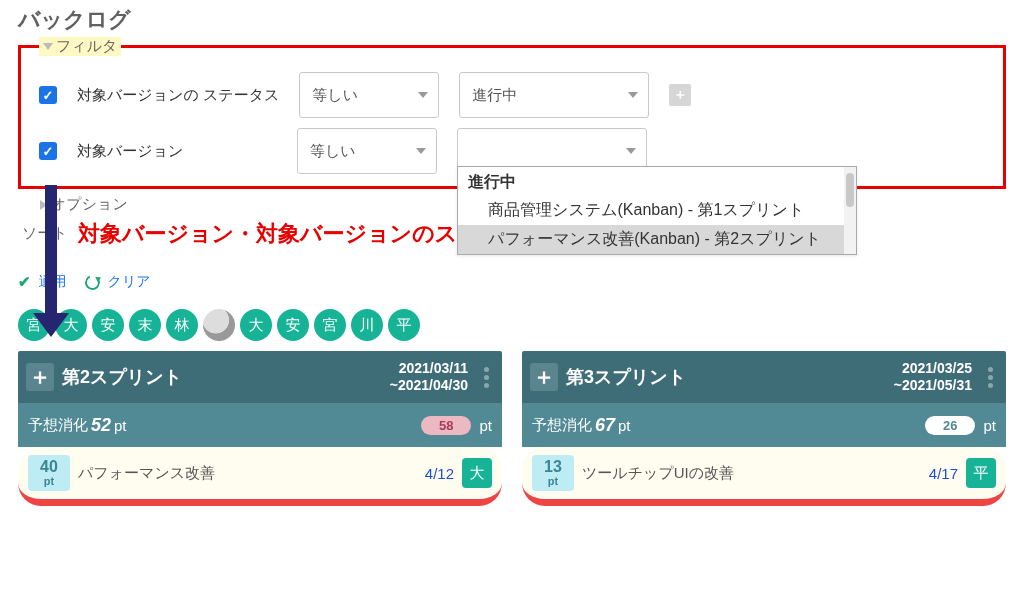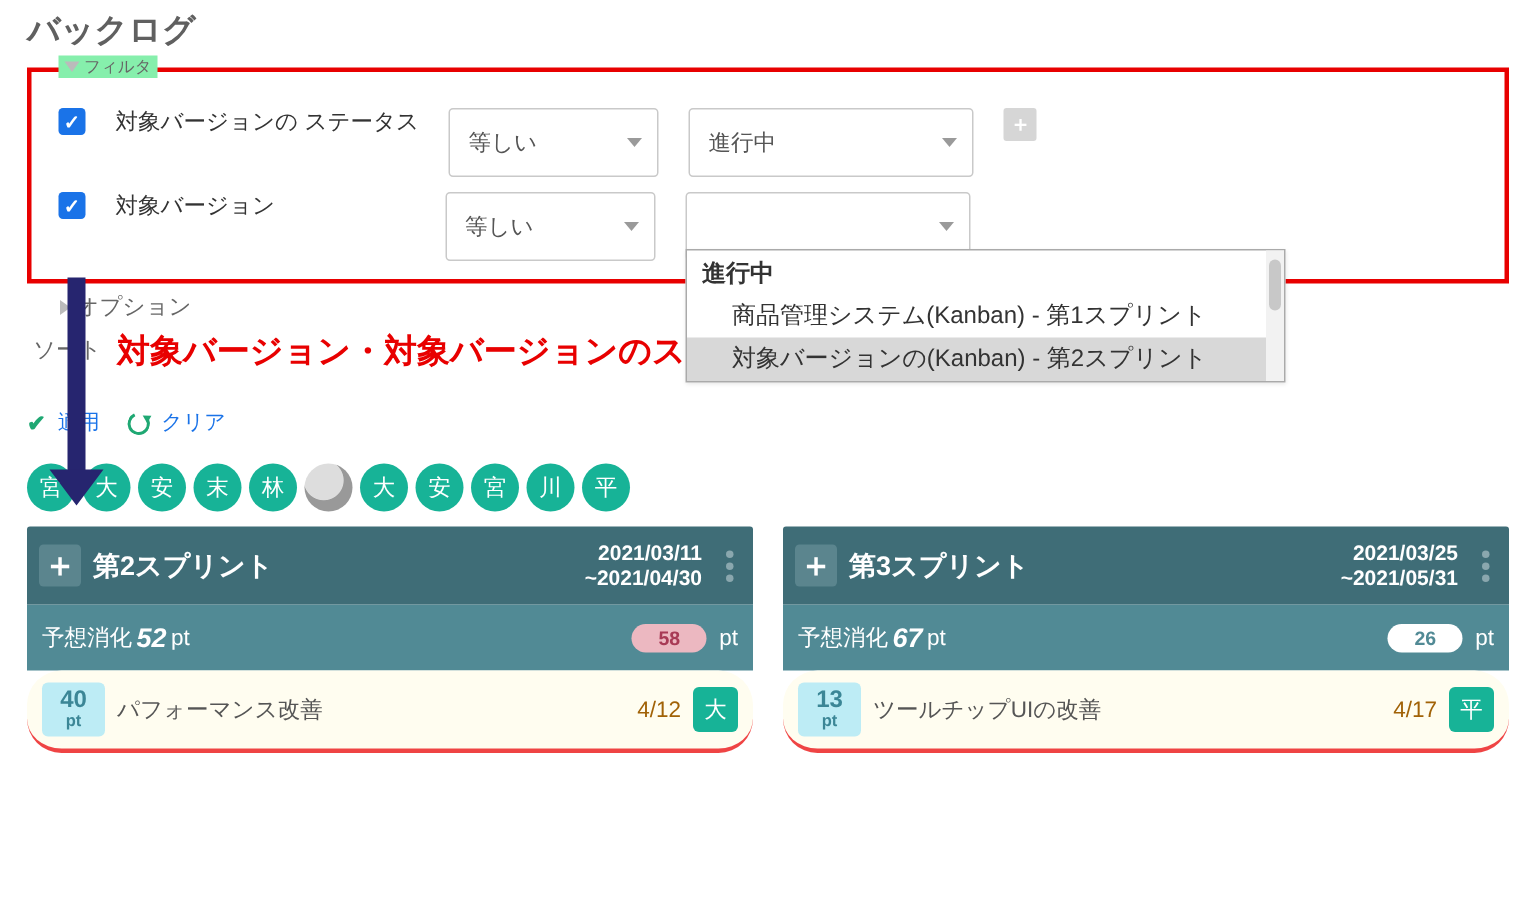--- a/index.html
+++ b/index.html
@@ -23,37 +23,38 @@
   .red-box {
     border: 3px solid #e80000;
     padding: 14px 18px 12px 18px;
     position: relative;
     margin-bottom: 6px;
   }
   .legend {
     position: absolute;
     top: -11px;
     left: 18px;
-    background: #86efac;
+    background: #fef9c3;
     color: #666;
-    font-size: 11px;
+    font-size: 15px;
     padding: 0 4px;
     display: flex;
     align-items: center;
     gap: 3px;
   }
   .legend .tri {
     width: 0; height: 0;
     border-left: 5px solid transparent;
     border-right: 5px solid transparent;
     border-top: 7px solid #bbb;
     display: inline-block;
   }
   .filter-row {
     display: flex;
+    align-items: center;
     gap: 20px;
     margin-top: 10px;
     position: relative;
   }
   .filter-row + .filter-row { }
   .cb {
     width: 18px; height: 18px;
     border-radius: 3px;
     background: #1a73e8;
     display: inline-flex;
@@ -195,31 +196,31 @@
   .sub-head .val { font-weight: 700; font-size: 18px; margin: 0 3px; font-style: italic; }
   .spacer { flex: 1; }
   .pill {
     background: #ecb8c1; color: #a83b56; font-weight: 700;
     padding: 2px 18px; border-radius: 14px; font-size: 13px;
   }
   .pill.white { background: #fff; color: #518a95; }
   .pt-lbl { margin-left: 8px; font-size: 15px; }
   .item-row {
     background: #fffdf0; display: flex; align-items: center;
-    padding: 8px 10px; border-bottom: 3px solid #ef4444; gap: 8px; border-radius: 23px;
+    padding: 8px 10px; border-bottom: 7px solid #ef4444; gap: 8px; border-radius: 23px;
   }
   .pts-badge {
     width: 42px; height: 36px; display: flex; flex-direction: column;
     align-items: center; justify-content: center; background: #bdecf5;
     border-radius: 4px; color: #3b8696;
   }
   .pts-badge .n { font-size: 16px; font-weight: 700; line-height: 1; }
   .pts-badge .u { font-size: 11px; font-weight: 700; }
   .item-title { flex: 1; font-size: 15px; color: #555; }
-  .date-txt { color: #a16207; font-size: 15px; }
+  .date-txt { color: #1d4ed8; font-size: 15px; }
   .tag {
     width: 30px; height: 30px; background: #17b397; color: #fff;
     font-size: 15px; display: flex; align-items: center;
     justify-content: center; border-radius: 4px;
   }
   .val-wrap { position: relative; display: inline-block; }
 </style>
 </head>
 <body>
 
@@ -256,21 +257,21 @@
     </span>
     <span class="val-wrap">
       <span class="select-box wide">
         <span></span>
         <span class="caret"></span>
       </span>
       <div class="dropdown-panel">
         <div class="dropdown-list">
           <div class="dd-optgroup">進行中</div>
           <div class="dd-option">商品管理システム(Kanban) - 第1スプリント</div>
-          <div class="dd-option sel">対象バージョンの(Kanban) - 第2スプリント</div>
+          <div class="dd-option sel">パフォーマンス改善(Kanban) - 第2スプリント</div>
         </div>
         <div class="dropdown-scroll"></div>
       </div>
     </span>
 
   </div>
 </div>
 
 <div style="position:relative">
   <div class="arrow-down">

